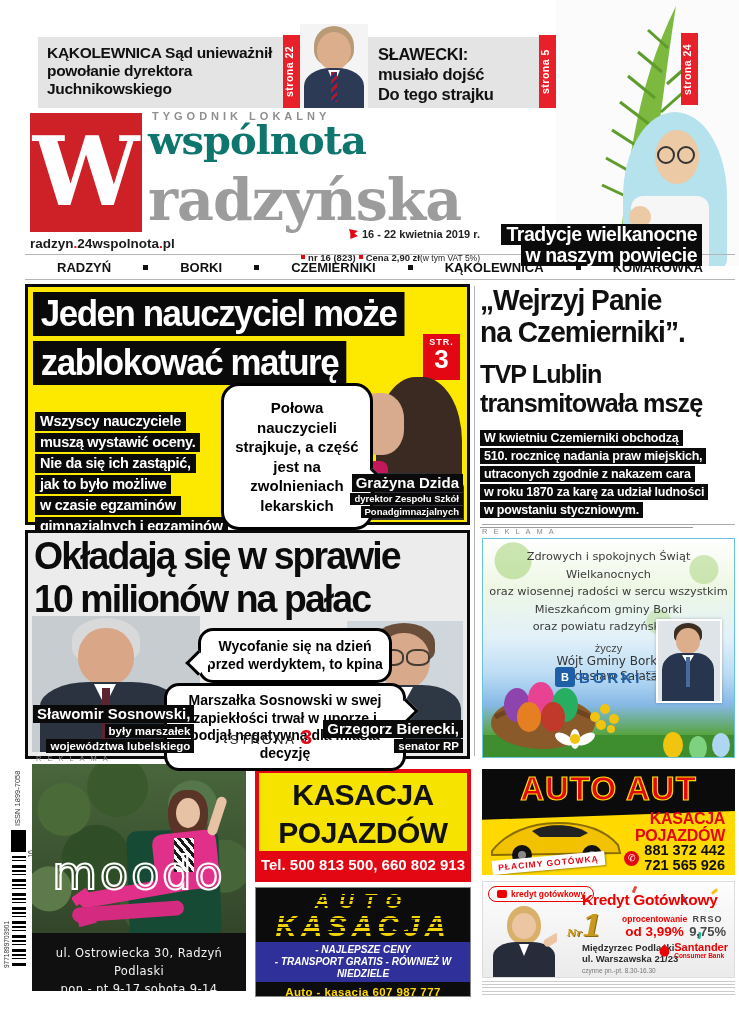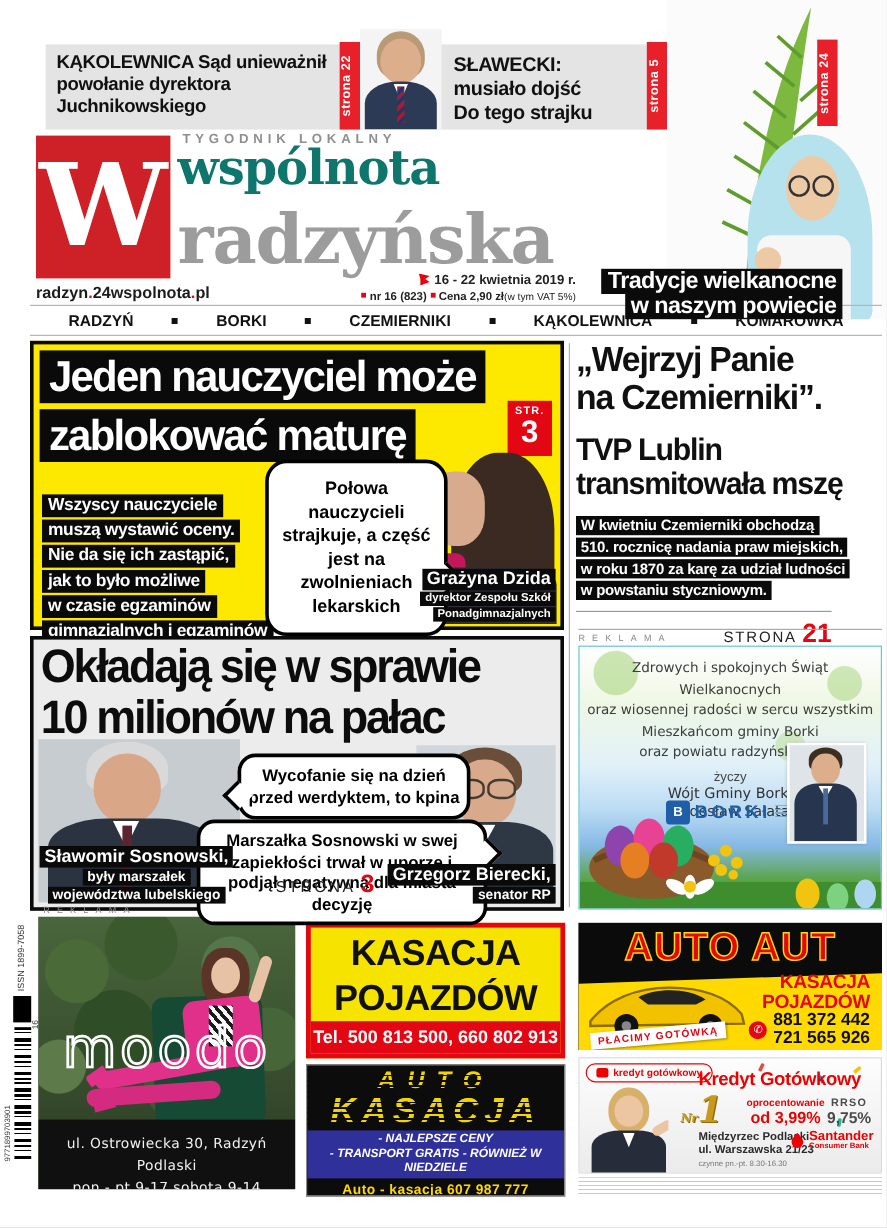--- a/index.html
+++ b/index.html
@@ -28,21 +28,21 @@
        text-align:center;}
   .tagline{left:152px;top:110px;font-size:11px;letter-spacing:4px;color:#8f8f8f;font-weight:700;}
   .brand1{left:148px;top:120px;font-family:"DejaVu Serif",serif;font-weight:700;
           font-size:40px;line-height:1;letter-spacing:-1px;color:#0f766e;}
   .brand2{left:148px;top:171px;font-family:"DejaVu Serif",serif;font-weight:700;
           font-size:57px;line-height:1;letter-spacing:-1px;color:#9c9c9c;}
   .site{left:30px;top:236px;font-weight:700;font-size:13.5px;color:#1c1c1c;}
   .site .rd{color:#e30613;}
   .dateblk{right:259px;top:228px;text-align:right;color:#222;}
   .dateblk .d1{font-size:11px;font-weight:700;}
-  .dateblk .d2{font-size:9.5px;margin-top:2px;font-weight:700;}
+  .dateblk .d2{font-size:9.5px;margin-top:12px;font-weight:700;}
   .flag{display:inline-block;width:9px;height:10px;background:#e30613;margin-right:4px;
         clip-path:polygon(0 0,100% 20%,60% 45%,100% 70%,15% 100%,15% 45%);vertical-align:-1px;}
   .sqb{display:inline-block;width:4px;height:4px;background:#e30613;vertical-align:2px;margin:0 3px;}
   .vatp{font-weight:400;font-size:8.5px;}
 
   
   .banner{right:37px;top:224px;text-align:right;z-index:7;}
   .banner div{display:inline-block;background:#0b0b0b;color:#fff;font-weight:700;
               font-size:19.5px;line-height:21px;padding:0 5px;letter-spacing:-.5px;}
 
@@ -352,20 +352,21 @@
   </div>
 
   <div class="abs rstory">
     <div class="rh1">„Wejrzyj Panie</div>
     <div class="rh1">na Czemierniki”.</div>
     <div class="rh2" style="margin-top:12px;">TVP Lublin</div>
     <div class="rh2">transmitowała mszę</div>
     <div class="rbody">
       <div>W kwietniu Czemierniki obchodzą</div>
       <div>510. rocznicę nadania praw miejskich,</div>
+      <div>utraconych zgodnie z nakazem cara</div>
       <div>w roku 1870 za karę za udział ludności</div>
       <div>w powstaniu styczniowym.</div>
     </div>
     <div class="rdiv"></div>
     <div class="strona21">
       <span class="lbl">STRONA</span>
       <span class="num">21</span>
     </div>
   </div>
   <div class="abs vline"></div>
@@ -374,21 +375,21 @@
     <div class="hl2">Okładają się w sprawie</div>
     <div class="hl2">10 milionów na pałac</div>
 
     <div class="pph" style="left:4px;bottom:4px;width:168px;height:136px;background:#c7ccd1;">
       <div style="position:absolute;left:40px;top:2px;width:68px;height:44px;background:#d9d9d9;border-radius:50% 50% 30% 30%;"></div>
       <div style="position:absolute;left:46px;top:12px;width:56px;height:58px;background:#d9a687;border-radius:48%;"></div>
       <div style="position:absolute;left:8px;top:66px;width:140px;height:70px;background:#2b3340;border-radius:35% 35% 0 0;"></div>
       <div style="position:absolute;left:62px;top:68px;width:22px;height:22px;background:#fff;clip-path:polygon(0 0,100% 0,50% 100%);"></div>
       <div style="position:absolute;left:70px;top:72px;width:8px;height:52px;background:#5c2430;"></div>
     </div>
-    <div class="capstack" style="left:5px;bottom:3px;align-items:center;">
+    <div class="capstack" style="left:5px;bottom:3px;align-items:flex-end;">
       <div class="cap-name">Sławomir Sosnowski,</div>
       <div class="cap-sub" style="font-size:11.5px;line-height:14px;">były marszałek</div>
       <div class="cap-sub" style="font-size:11.5px;line-height:14px;">województwa lubelskiego</div>
     </div>
 
     <div class="bubble bub1">Wycofanie się na dzień przed werdyktem, to kpina</div>
     <div class="bubble bub2">Marszałka Sosnowski w swej zapiekłości trwał w uporze i podjął negatywną dla miasta decyzję</div>
 
     <div class="strona3">
       <span class="lbl">STRONA</span>

